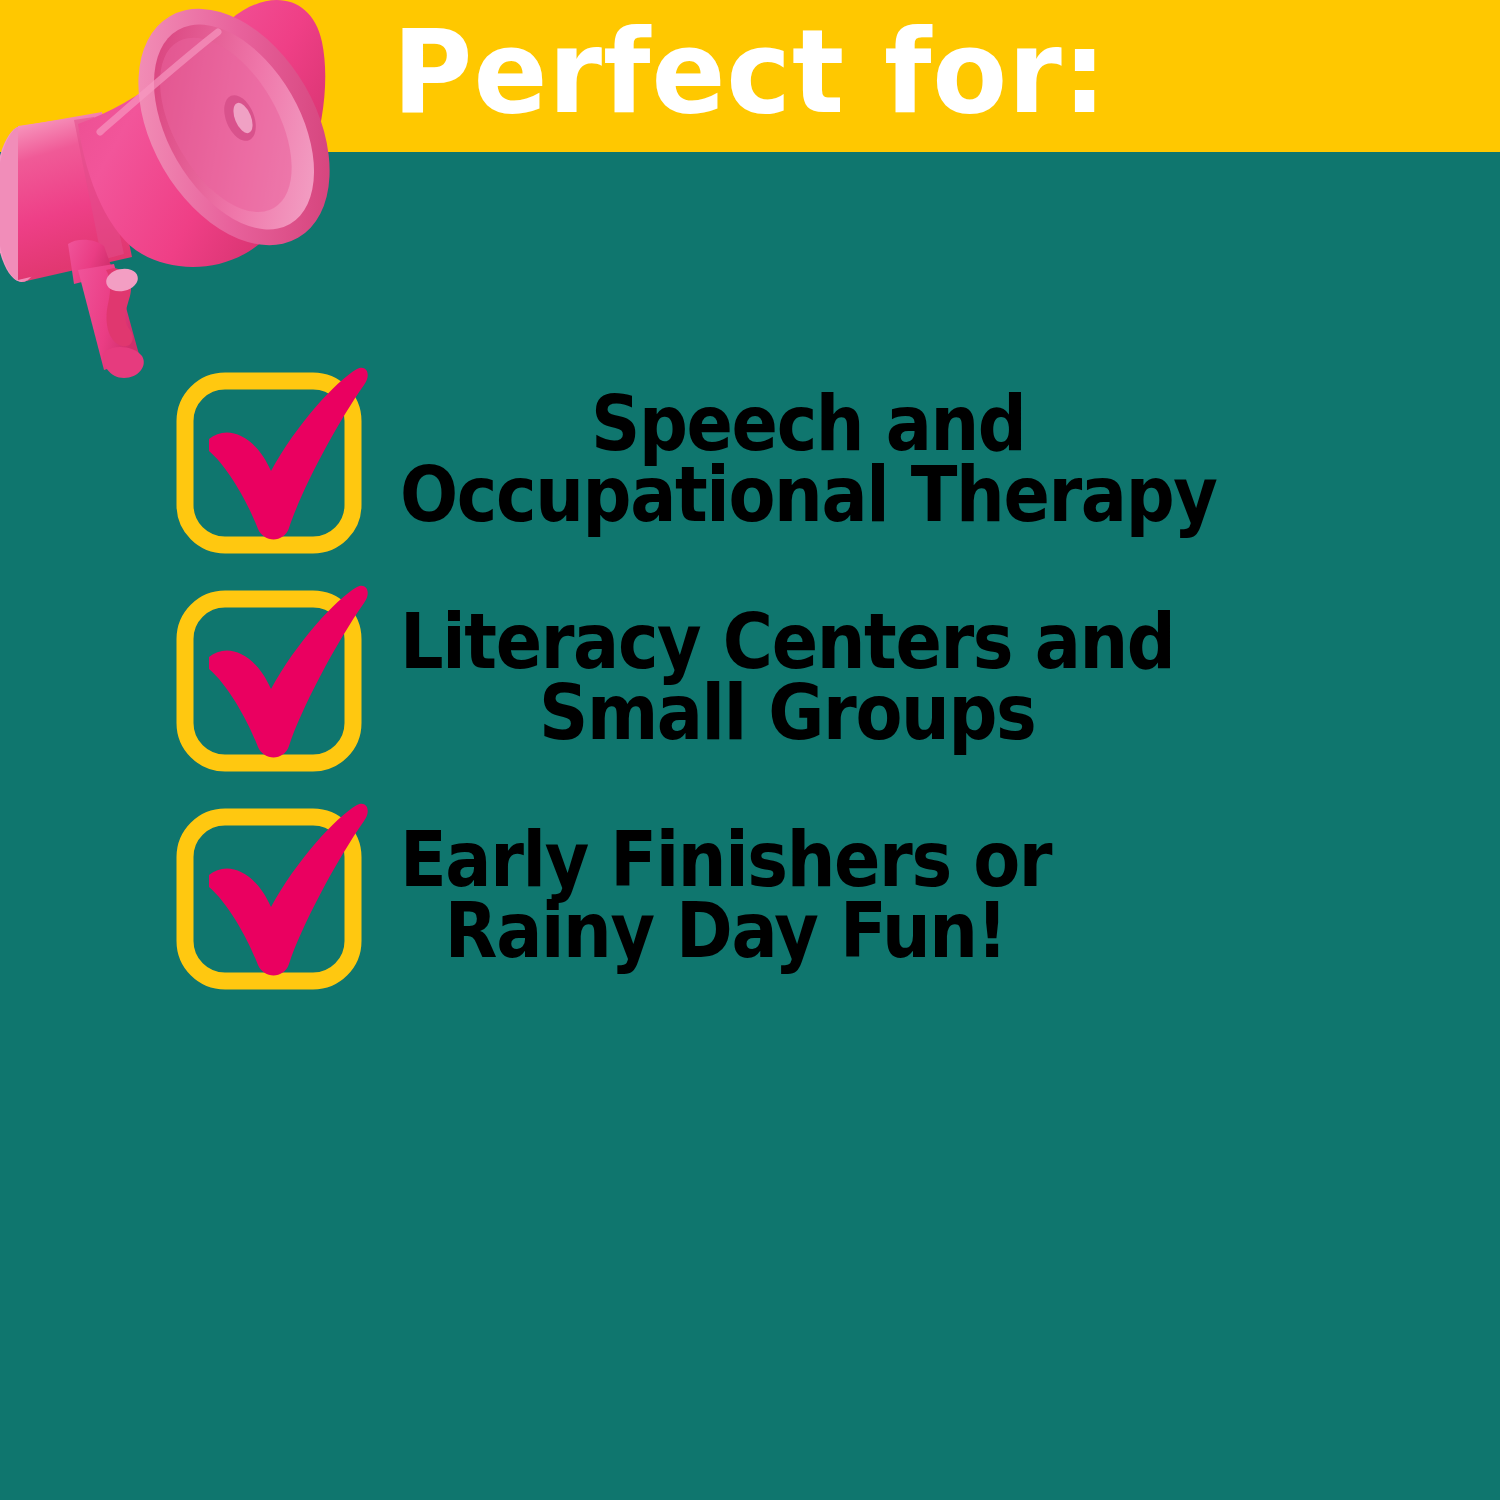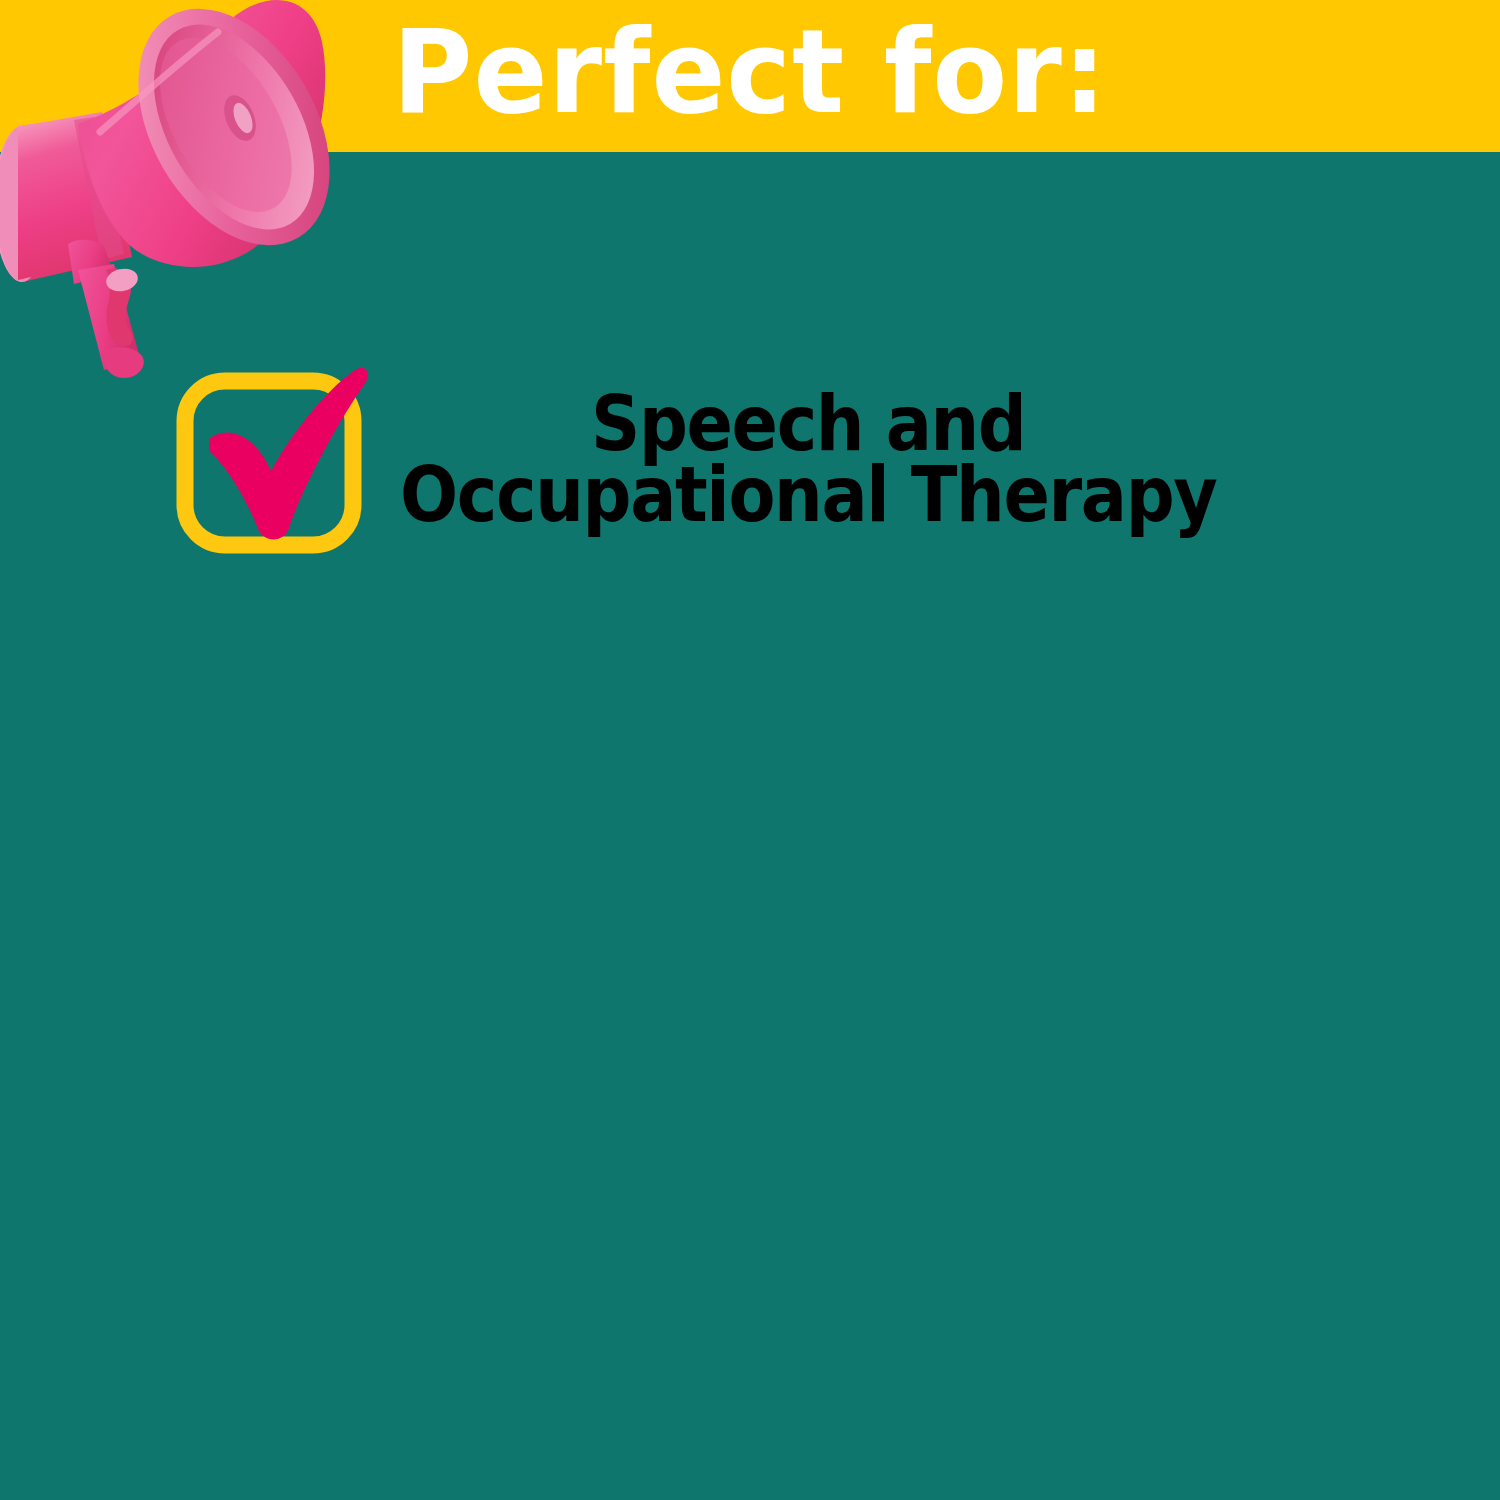--- a/index.html
+++ b/index.html
@@ -212,18 +212,42 @@
           <rect x="9" y="18" width="168" height="164" rx="40" ry="40" fill="none" stroke="#ffc810" stroke-width="17"></rect>
           <path d="M33 76 C50 62, 78 70, 95 108 C120 62, 160 18, 181 6
                    C190 1, 196 11, 188 22 C160 62, 125 128, 113 165
                    C108 180, 88 180, 82 166 C72 140, 52 104, 33 88 Z" fill="#ea0060"></path>
         </svg>
       </div>
       <div class="check-label">Speech and
 Occupational Therapy</div>
     </div>
 
-
-
-
+    <div class="check-row row-1">
+      <div class="check-box-wrap">
+        <svg viewBox="0 0 192 192" aria-hidden="true">
+          <rect x="9" y="18" width="168" height="164" rx="40" ry="40" fill="none" stroke="#ffc810" stroke-width="17"></rect>
+          <path d="M33 76 C50 62, 78 70, 95 108 C120 62, 160 18, 181 6
+                   C190 1, 196 11, 188 22 C160 62, 125 128, 113 165
+                   C108 180, 88 180, 82 166 C72 140, 52 104, 33 88 Z" fill="#ea0060"></path>
+        </svg>
+      </div>
+      <div class="check-label">Literacy Centers and
+Small Groups</div>
+    </div>
+
+
+
+    <div class="check-row row-4">
+      <div class="check-box-wrap">
+        <svg viewBox="0 0 192 192" aria-hidden="true">
+          <rect x="9" y="18" width="168" height="164" rx="40" ry="40" fill="none" stroke="#ffc810" stroke-width="17"></rect>
+          <path d="M33 76 C50 62, 78 70, 95 108 C120 62, 160 18, 181 6
+                   C190 1, 196 11, 188 22 C160 62, 125 128, 113 165
+                   C108 180, 88 180, 82 166 C72 140, 52 104, 33 88 Z" fill="#ea0060"></path>
+        </svg>
+      </div>
+      <div class="check-label">Early Finishers or
+Rainy Day Fun!</div>
+    </div>
 
   </div>
 </div>
 
 </body></html>

